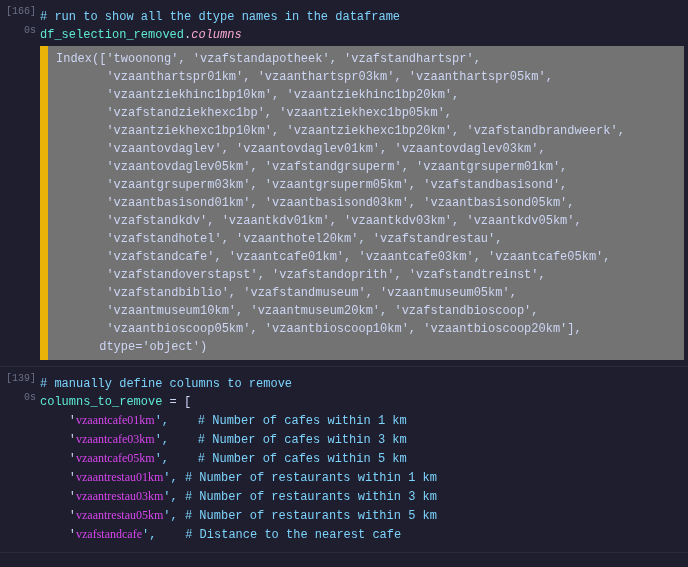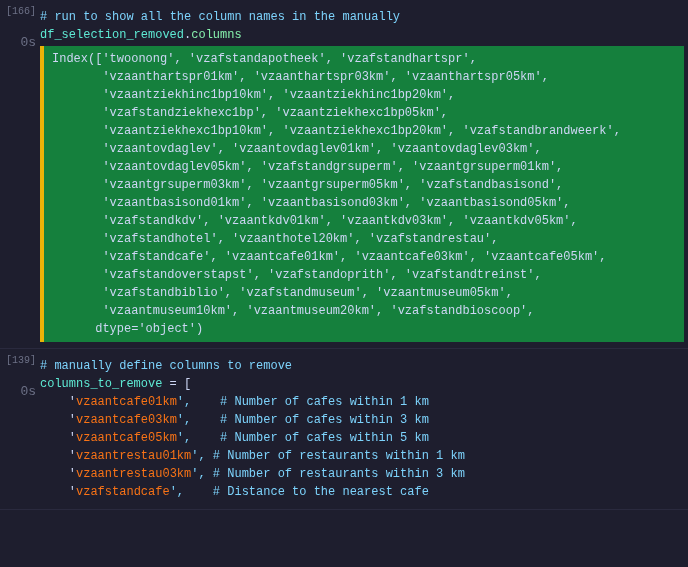--- a/index.html
+++ b/index.html
@@ -44,94 +44,96 @@
     }
 
     .cell-output {
       padding: 2px 0;
       padding-left: 8px;
       color: #cdd6f4;
     }
 
     
     .kw-comment { color: #7dd3fc; }
-    .kw-string { color: #f97316; }
+    .kw-string { color: #d946ef; font-family: Liberation Serif, serif; }
     .kw-variable { color: #5eead4; }
-    .kw-attr { color: #86efac; }
+    .kw-attr { color: #f9a8d4; font-style: italic; }
     .kw-punct { color: #cdd6f4; }
 
     .line {
       white-space: pre;
       line-height: 1.5;
       display: block;
     }
 
     .output-block {
-      background: #15803d;
+      background: #737373;
       padding: 4px 8px;
-      border-left: 4px solid #eab308;
+      border-left: 8px solid #eab308;
     }
 
     .bracket-label {
       color: #6c7086;
       font-size: 10px;
       white-space: nowrap;
     }
 
     .time-label {
       color: #6c7086;
-      font-size: 13px;
-      margin-top: 18px;
+      font-size: 10px;
+      margin-top: 8px;
     }
   </style>
 </head>
 <body>
 
 <div id="notebook">
 <div class="cell">
       <div class="cell-gutter">
         <span class="bracket-label">[166]</span>
         <span class="time-label">0s</span>
       </div>
       <div class="cell-content">
         <div class="cell-input">
-          <span class="line"><span class="kw-comment"># run to show all </span><span class="kw-comment">the</span><span class="kw-comment"> column names in the manually</span></span>
+          <span class="line"><span class="kw-comment"># run to show all </span><span class="kw-comment">the</span><span class="kw-comment"> dtype names in the dataframe</span></span>
           <span class="line"><span class="kw-variable">df_selection_removed</span><span class="kw-punct">.</span><span class="kw-attr">columns</span></span>
         </div>
         <div class="cell-output output-block">
           <span class="line">Index(['twoonong', 'vzafstandapotheek', 'vzafstandhartspr',</span>
           <span class="line">       'vzaanthartspr01km', 'vzaanthartspr03km', 'vzaanthartspr05km',</span>
           <span class="line">       'vzaantziekhinc1bp10km', 'vzaantziekhinc1bp20km',</span>
           <span class="line">       'vzafstandziekhexc1bp', 'vzaantziekhexc1bp05km',</span>
           <span class="line">       'vzaantziekhexc1bp10km', 'vzaantziekhexc1bp20km', 'vzafstandbrandweerk',</span>
           <span class="line">       'vzaantovdaglev', 'vzaantovdaglev01km', 'vzaantovdaglev03km',</span>
           <span class="line">       'vzaantovdaglev05km', 'vzafstandgrsuperm', 'vzaantgrsuperm01km',</span>
           <span class="line">       'vzaantgrsuperm03km', 'vzaantgrsuperm05km', 'vzafstandbasisond',</span>
           <span class="line">       'vzaantbasisond01km', 'vzaantbasisond03km', 'vzaantbasisond05km',</span>
           <span class="line">       'vzafstandkdv', 'vzaantkdv01km', 'vzaantkdv03km', 'vzaantkdv05km',</span>
           <span class="line">       'vzafstandhotel', 'vzaanthotel20km', 'vzafstandrestau',</span>
           <span class="line">       'vzafstandcafe', 'vzaantcafe01km', 'vzaantcafe03km', 'vzaantcafe05km',</span>
           <span class="line">       'vzafstandoverstapst', 'vzafstandoprith', 'vzafstandtreinst',</span>
           <span class="line">       'vzafstandbiblio', 'vzafstandmuseum', 'vzaantmuseum05km',</span>
           <span class="line">       'vzaantmuseum10km', 'vzaantmuseum20km', 'vzafstandbioscoop',</span>
+          <span class="line">       'vzaantbioscoop05km', 'vzaantbioscoop10km', 'vzaantbioscoop20km'],</span>
           <span class="line">      dtype='object')</span>
         </div>
       </div>
     </div>
     <div class="cell">
       <div class="cell-gutter">
         <span class="bracket-label">[139]</span>
         <span class="time-label">0s</span>
       </div>
       <div class="cell-content">
         <div class="cell-input">
           <span class="line"><span class="kw-comment"># manually define columns to remove</span></span>
           <span class="line"><span class="kw-variable">columns_to_remove</span><span class="kw-punct"> = [</span></span>
           <span class="line"><span class="kw-punct">    '</span><span class="kw-string">vzaantcafe01km</span><span class="kw-comment">',    # Number of cafes within 1 km</span></span>
           <span class="line"><span class="kw-punct">    '</span><span class="kw-string">vzaantcafe03km</span><span class="kw-comment">',    # Number of cafes within 3 km</span></span>
           <span class="line"><span class="kw-punct">    '</span><span class="kw-string">vzaantcafe05km</span><span class="kw-comment">',    # Number of cafes within 5 km</span></span>
           <span class="line"><span class="kw-punct">    '</span><span class="kw-string">vzaantrestau01km</span><span class="kw-comment">', # Number of restaurants within 1 km</span></span>
           <span class="line"><span class="kw-punct">    '</span><span class="kw-string">vzaantrestau03km</span><span class="kw-comment">', # Number of restaurants within 3 km</span></span>
+          <span class="line"><span class="kw-punct">    '</span><span class="kw-string">vzaantrestau05km</span><span class="kw-comment">', # Number of restaurants within 5 km</span></span>
           <span class="line"><span class="kw-punct">    '</span><span class="kw-string">vzafstandcafe</span><span class="kw-comment">',    # Distance to the nearest cafe</span></span>
         </div>
       </div>
     </div>
   </div>
 
 </body></html>

